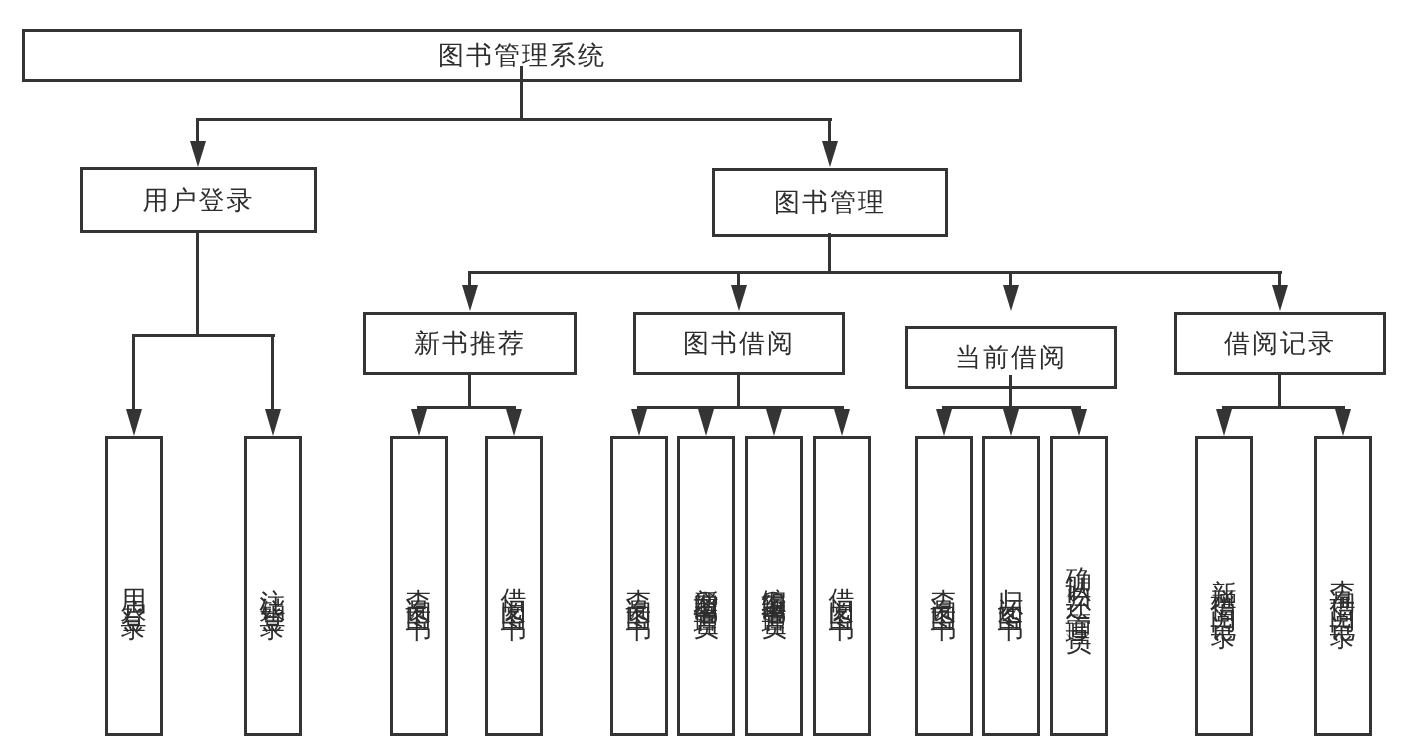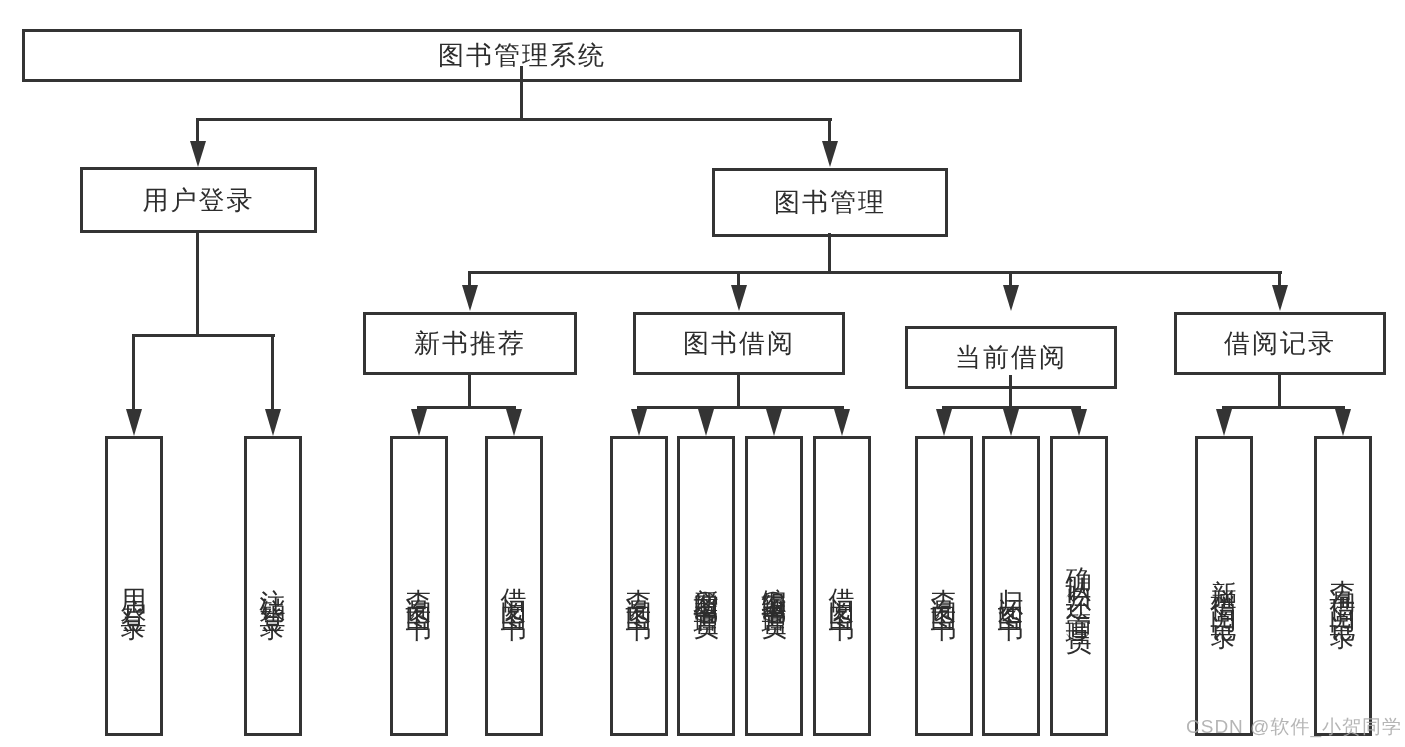--- a/index.html
+++ b/index.html
@@ -195,15 +195,14 @@
     <span class="vtext">确认归还（管理员）</span>
   </div>
 
   <div class="leaf" style="left:1195px;">
     <span class="vtext">新增借阅记录</span>
   </div>
   <div class="leaf" style="left:1314px;">
     <span class="vtext">查询借阅记录</span>
   </div>
 
-  <div class="watermark">CSDN @软件_小贺同学</div>
 
 </div>
 
 </body></html>

